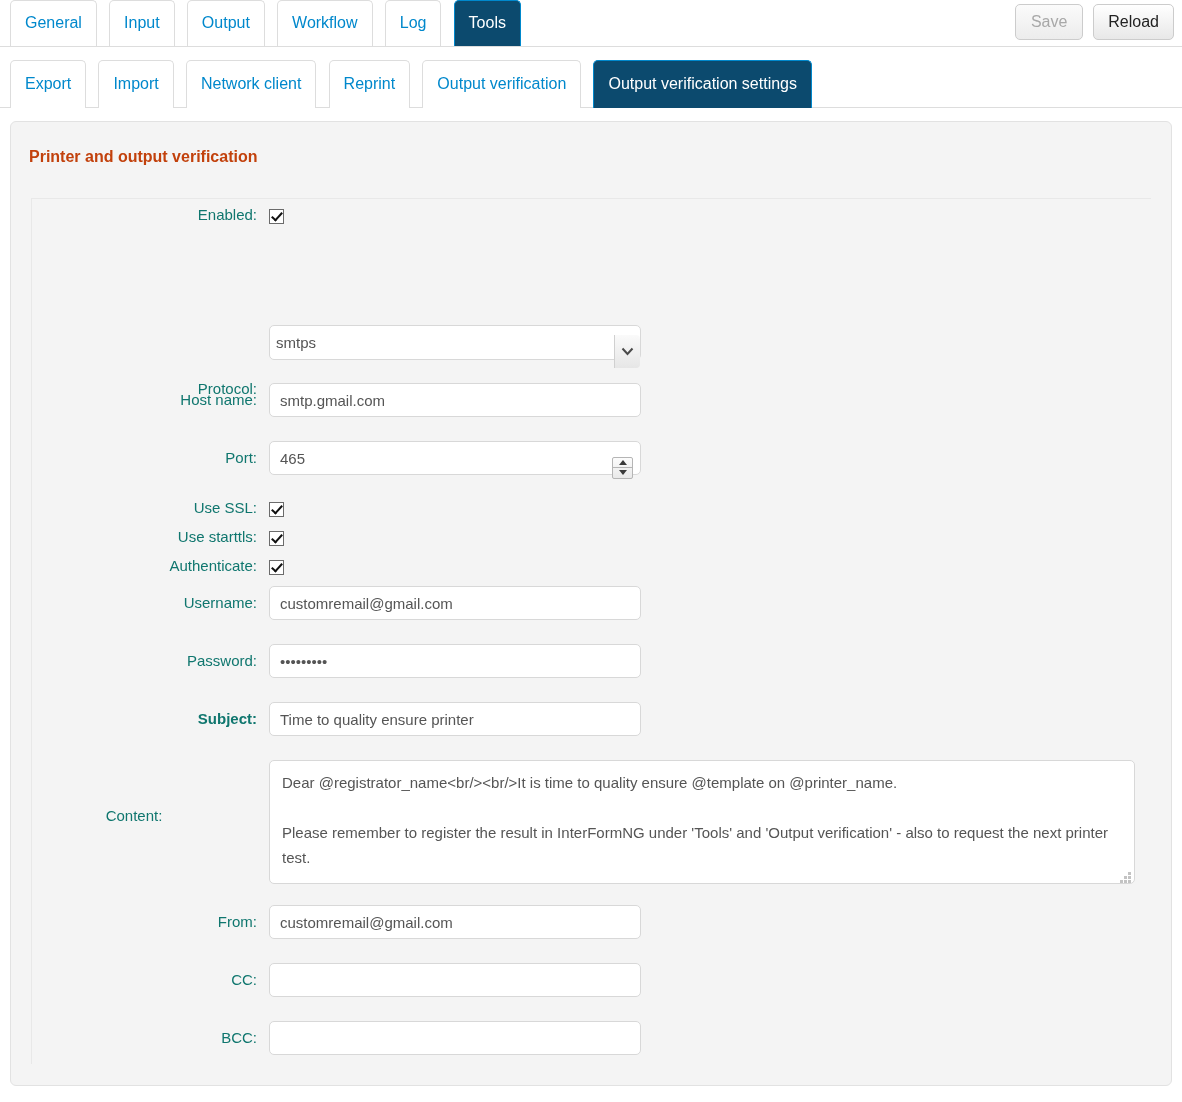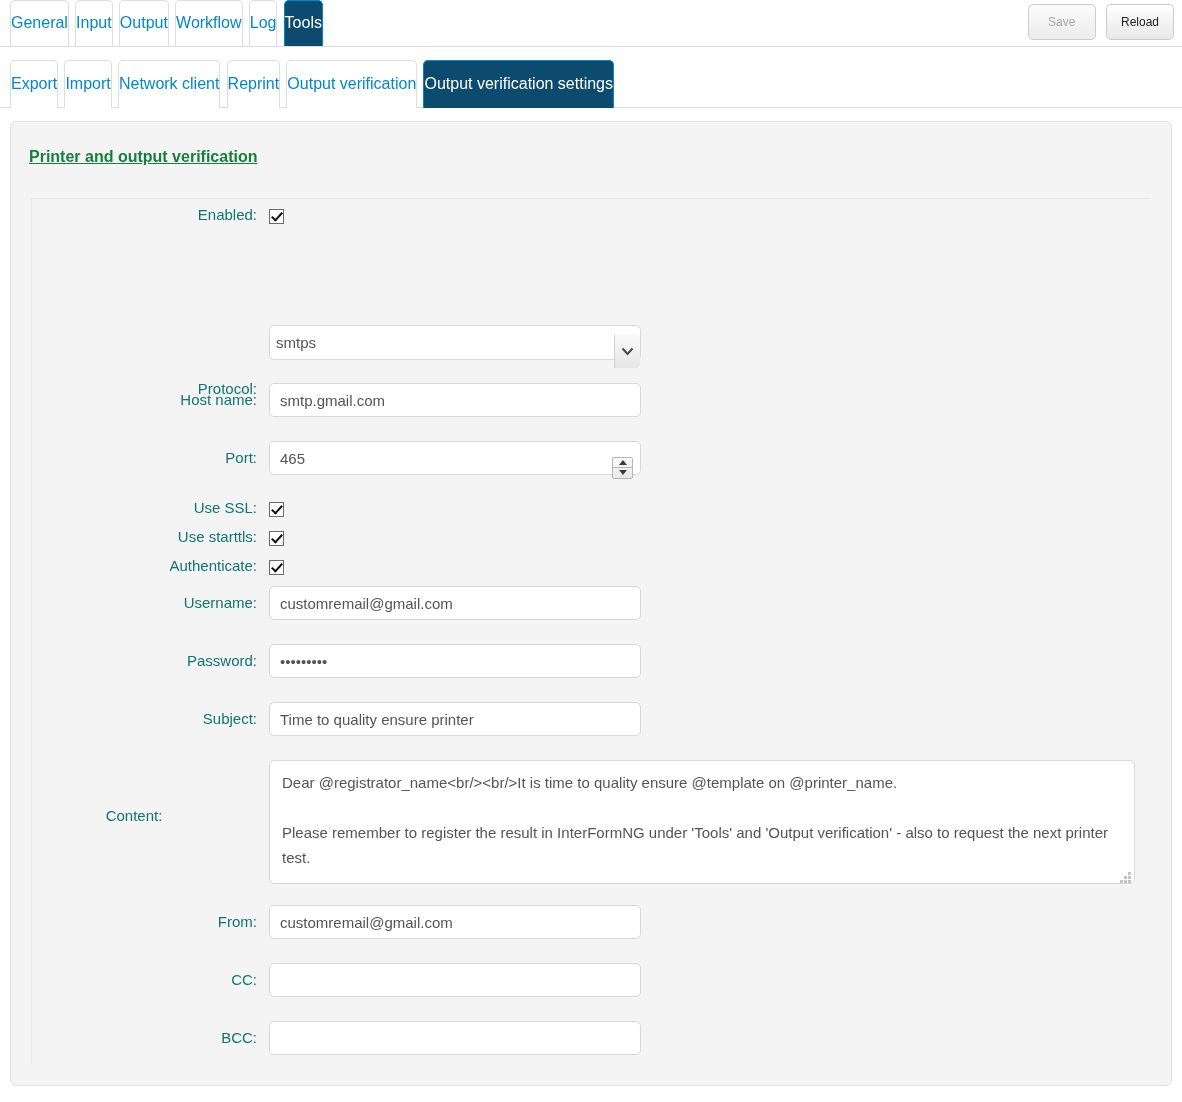--- a/index.html
+++ b/index.html
@@ -29,22 +29,22 @@
   }
   .tabbar.level1 { height: 47px; }
   .tabbar.level2 { height: 61px; padding-top: 13px; }
 
   .tab {
     display: inline-block;
     vertical-align: bottom;
     box-sizing: border-box;
     height: 46px;
     line-height: 44px;
-    padding: 0 0;
-    margin-right: 2px;
+    padding: 0 14px;
+    margin-right: 8px;
     border: 1px solid #dddddd;
     border-bottom: none;
     border-radius: 5px 5px 0 0;
     background: #ffffff;
     color: #0088cc;
     font-size: 16px;
     cursor: pointer;
     position: relative;
     z-index: 2;
   }
@@ -67,21 +67,21 @@
   }
   .btn {
     display: inline-block;
     box-sizing: border-box;
     min-width: 68px;
     height: 36px;
     line-height: 34px;
     padding: 0 14px;
     margin-left: 6px;
     text-align: center;
-    font-size: 12px;
+    font-size: 16px;
     border: 1px solid #cccccc;
     border-radius: 5px;
     background: linear-gradient(to bottom, #ffffff 0%, #e8e8e8 100%);
     color: #222222;
     cursor: pointer;
   }
   .btn.disabled {
     color: #a8a8a8;
     cursor: default;
     background: linear-gradient(to bottom, #fbfbfb 0%, #ececec 100%);
@@ -96,24 +96,23 @@
     height: 965px;
     box-sizing: border-box;
     background: #f4f4f4;
     border: 1px solid #e2e2e2;
     border-radius: 6px;
   }
 
   .section-title {
     font-weight: bold;
     font-size: 16px;
-    color: #15803d;
+    color: #c2410c;
     margin: 0;
     padding: 0;
-    text-decoration: underline;
   }
   .title-row1 { position: absolute; left: 18px; top: 26px; }
   .title-row2 { position: absolute; left: 18px; top: 144px; }
 
   .fieldset {
     position: absolute;
     left: 20px;
     top: 76px;
     width: 1120px;
     height: 866px;
@@ -374,21 +373,21 @@
   </div>
 
   <div class="row" style="top:522px;">
     <span class="lbl" style="top:7px;">Password:</span>
     <span class="ctl">
       <input type="text" class="textbox" value="•••••••••" style="">
     </span>
   </div>
 
   <div class="row" style="top:580px;">
-    <span class="lbl" style="top:7px;">Subject:</span>
+    <span class="lbl" style="top:7px;font-weight:bold;">Subject:</span>
     <span class="ctl">
       <input type="text" class="textbox" value="Time to quality ensure printer" style="">
     </span>
   </div>
 
   <div class="row" style="top:638px;">
     <span class="lbl" style="top:46px;text-align:center;">Content:</span>
     <span class="ctl">
       <span class="ta-wrap">
         <textarea class="content" style="">Dear @registrator_name&lt;br/&gt;&lt;br/&gt;It is time to quality ensure @template on @printer_name.

